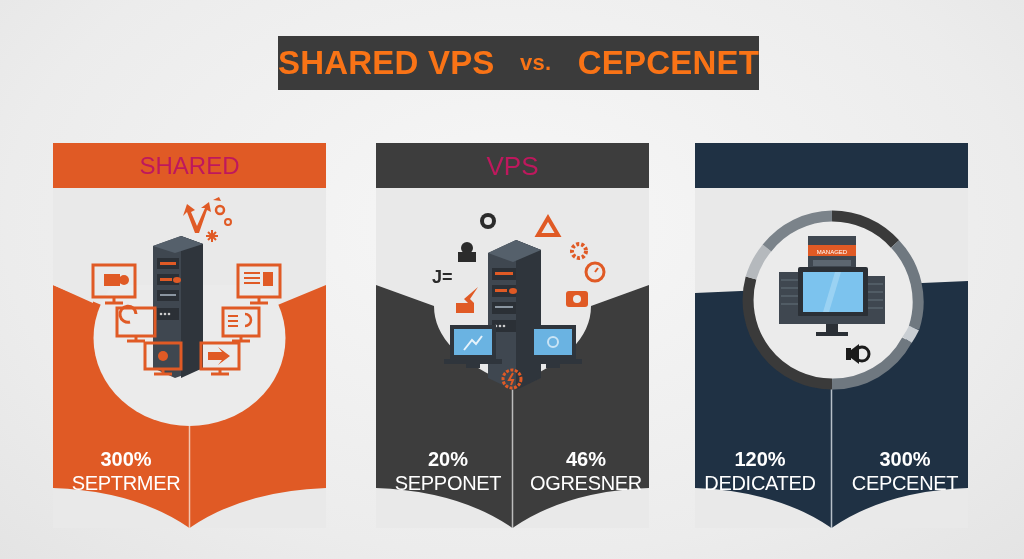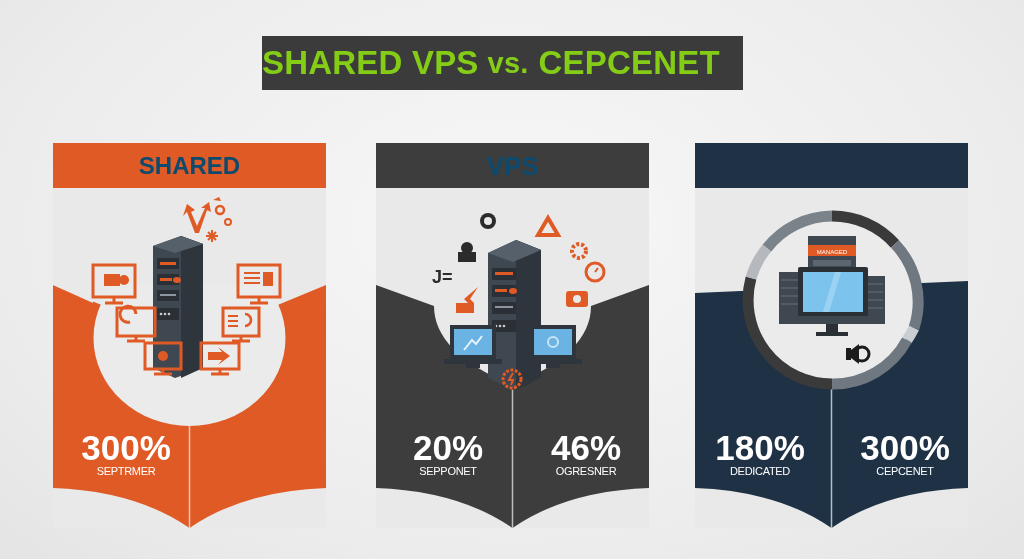--- a/index.html
+++ b/index.html
@@ -3,38 +3,38 @@
 <meta charset="utf-8">
 <style>
   * { margin: 0; padding: 0; box-sizing: border-box; }
   html, body { width: 1024px; height: 559px; overflow: hidden; }
   body {
     background: radial-gradient(ellipse at 50% 40%, #f7f7f7 0%, #ececec 70%, #e4e4e4 100%);
     font-family: "Liberation Sans", "DejaVu Sans", sans-serif;
     position: relative;
   }
   .title-bar {
-    position: absolute; left: 262px; top: 36px; width: 481px; height: 54px;
-    background: #3b3b3b; color: #84cc16;
-    display: flex; align-items: center; justify-content: flex-start;
+    position: absolute; left: 278px; top: 36px; width: 481px; height: 54px;
+    background: #3b3b3b; color: #f97316;
+    display: flex; align-items: center; justify-content: space-between;
     font-weight: bold; font-size: 33px; letter-spacing: 0.2px;
   }
-  .title-bar .vs { font-size: 29px; margin: 0 10px 0 9px; }
+  .title-bar .vs { font-size: 22px; margin: 0 10px 0 9px; }
   .panel { position: absolute; top: 143px; width: 273px; height: 385px; }
   .panel .bg { position: absolute; left: 0; top: 0; width: 273px; height: 385px; }
   .panel .head {
     position: absolute; left: 0; top: 0; width: 273px; height: 46px;
-    color: #0c4a6e; font-weight: bold; display: flex; align-items: center; justify-content: center;
+    color: #be185d; font-weight: normal; display: flex; align-items: center; justify-content: center;
     font-size: 24px;
   }
   .stat {
     position: absolute; top: 290px; color: #fff; text-align: center; width: 120px;
   }
-  .stat .val { font-weight: bold; font-size: 35px; line-height: 29px; }
-  .stat .lbl { font-size: 11px; line-height: 18px; letter-spacing: -0.3px; }
+  .stat .val { font-weight: bold; font-size: 20px; line-height: 29px; margin-top: 12px; }
+  .stat .lbl { font-size: 20px; line-height: 18px; letter-spacing: -0.3px; }
   .art { position: absolute; left: 0; top: 45px; width: 273px; height: 245px; }
 </style>
 </head>
 <body>
 
 <div class="title-bar">
   <span>SHARED VPS</span>
   <span class="vs">vs.</span>
   <span>CEPCENET</span>
 </div>
@@ -239,20 +239,20 @@
       <rect x="121" y="144" width="32" height="4" fill="#2b3036"></rect>
     </g>
     <g>
       <rect x="151" y="160" width="5" height="12" fill="#1b1b1b"></rect>
       <path d="M156 162 L164 156 L164 176 L156 170 Z" fill="#1b1b1b"></path>
       <circle cx="167" cy="166" r="7" fill="none" stroke="#1b1b1b" stroke-width="3"></circle>
     </g>
   </svg>
 
   <div class="stat" style="left:5px;">
-    <div class="val">180%</div>
+    <div class="val">120%</div>
     <div class="lbl">DEDICATED</div>
   </div>
   <div class="stat" style="left:150px;">
     <div class="val">300%</div>
     <div class="lbl">CEPCENET</div>
   </div>
 </div>
 
 </body></html>

